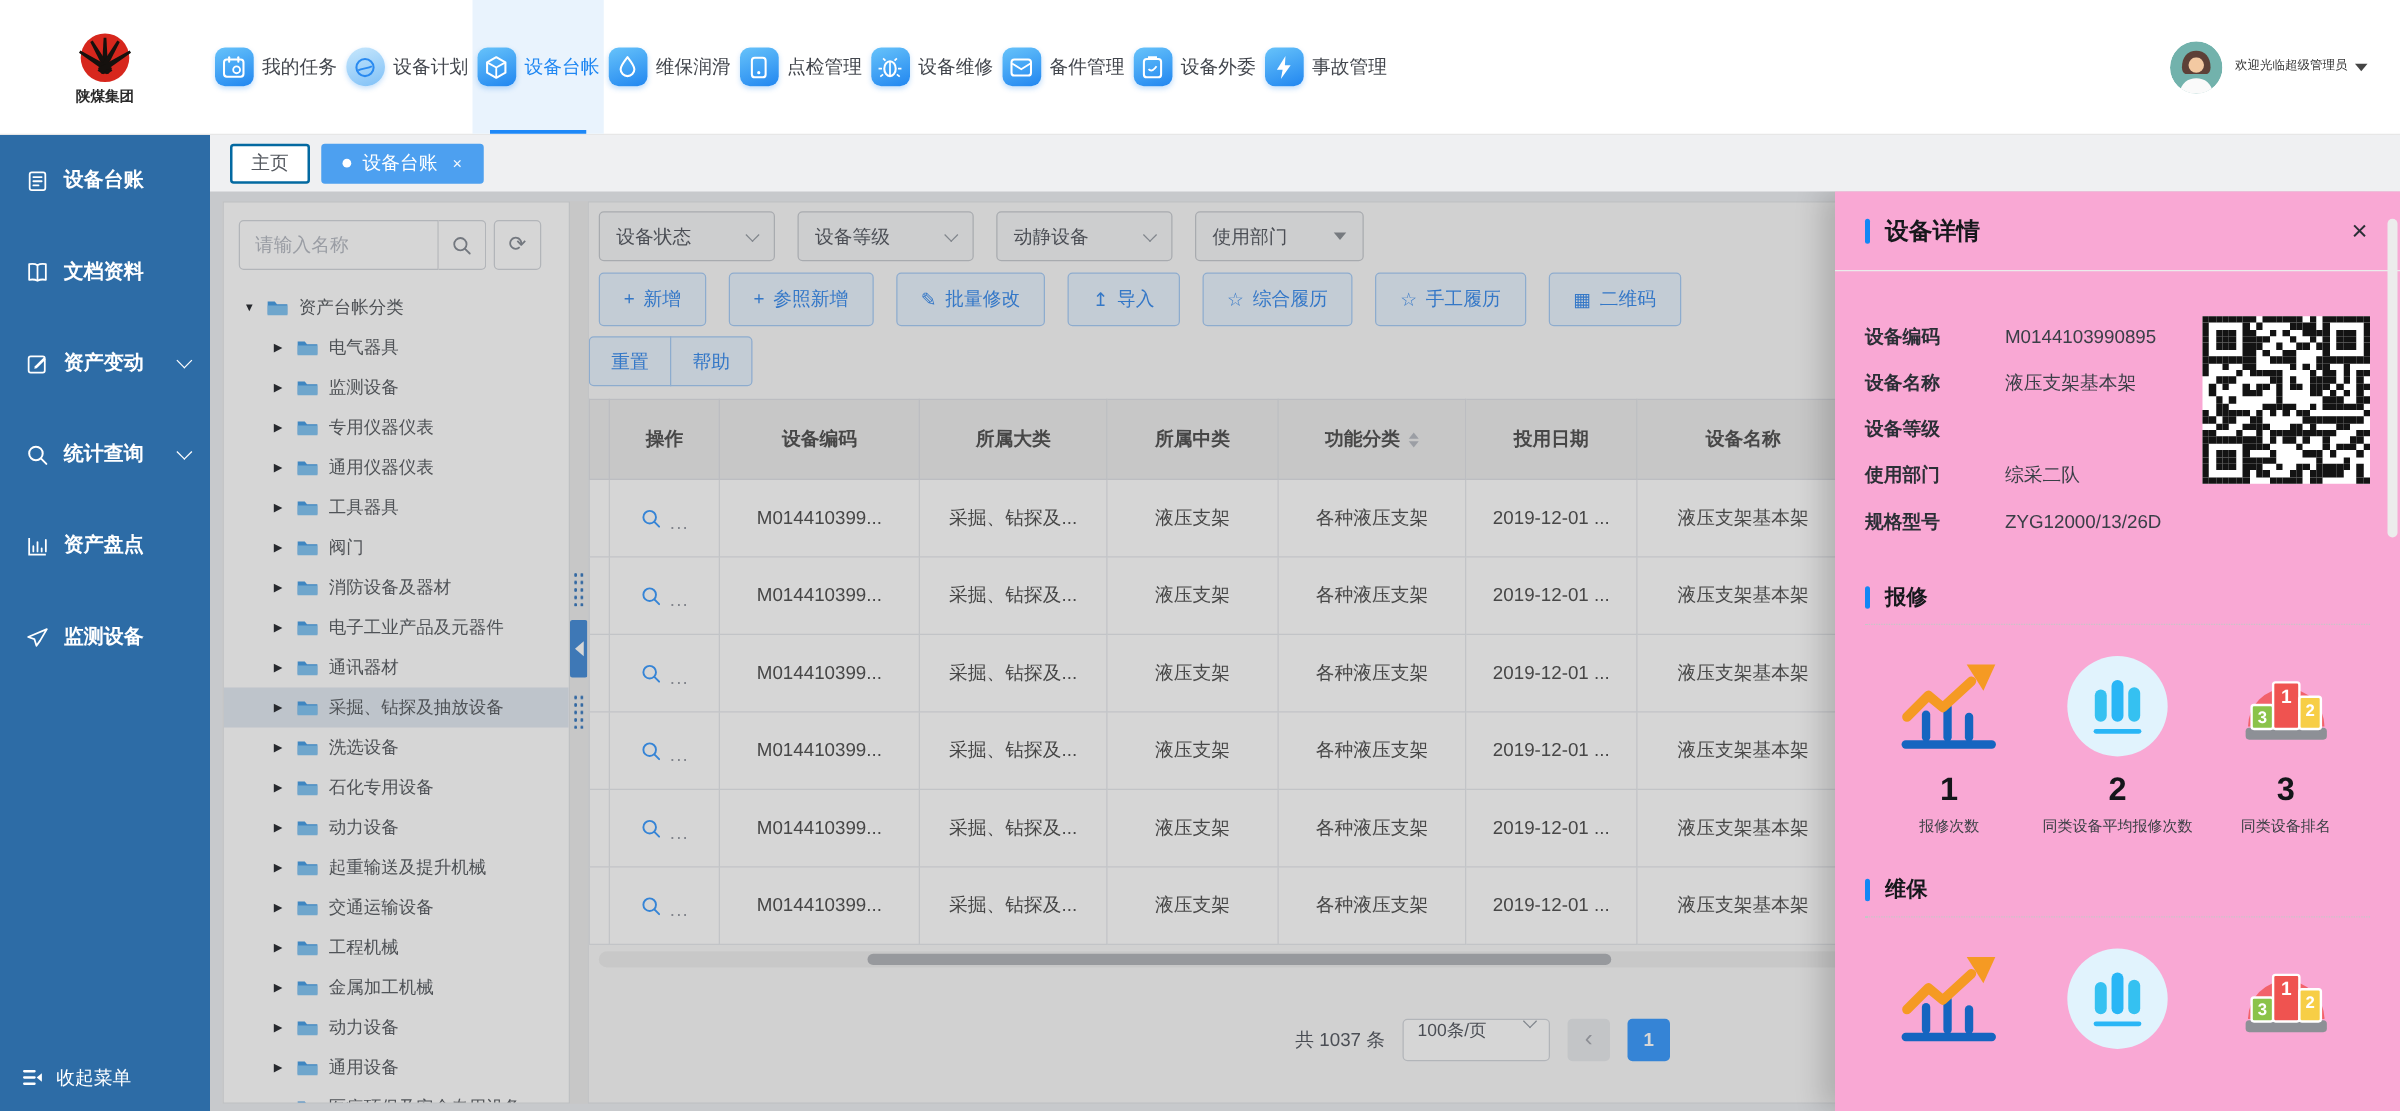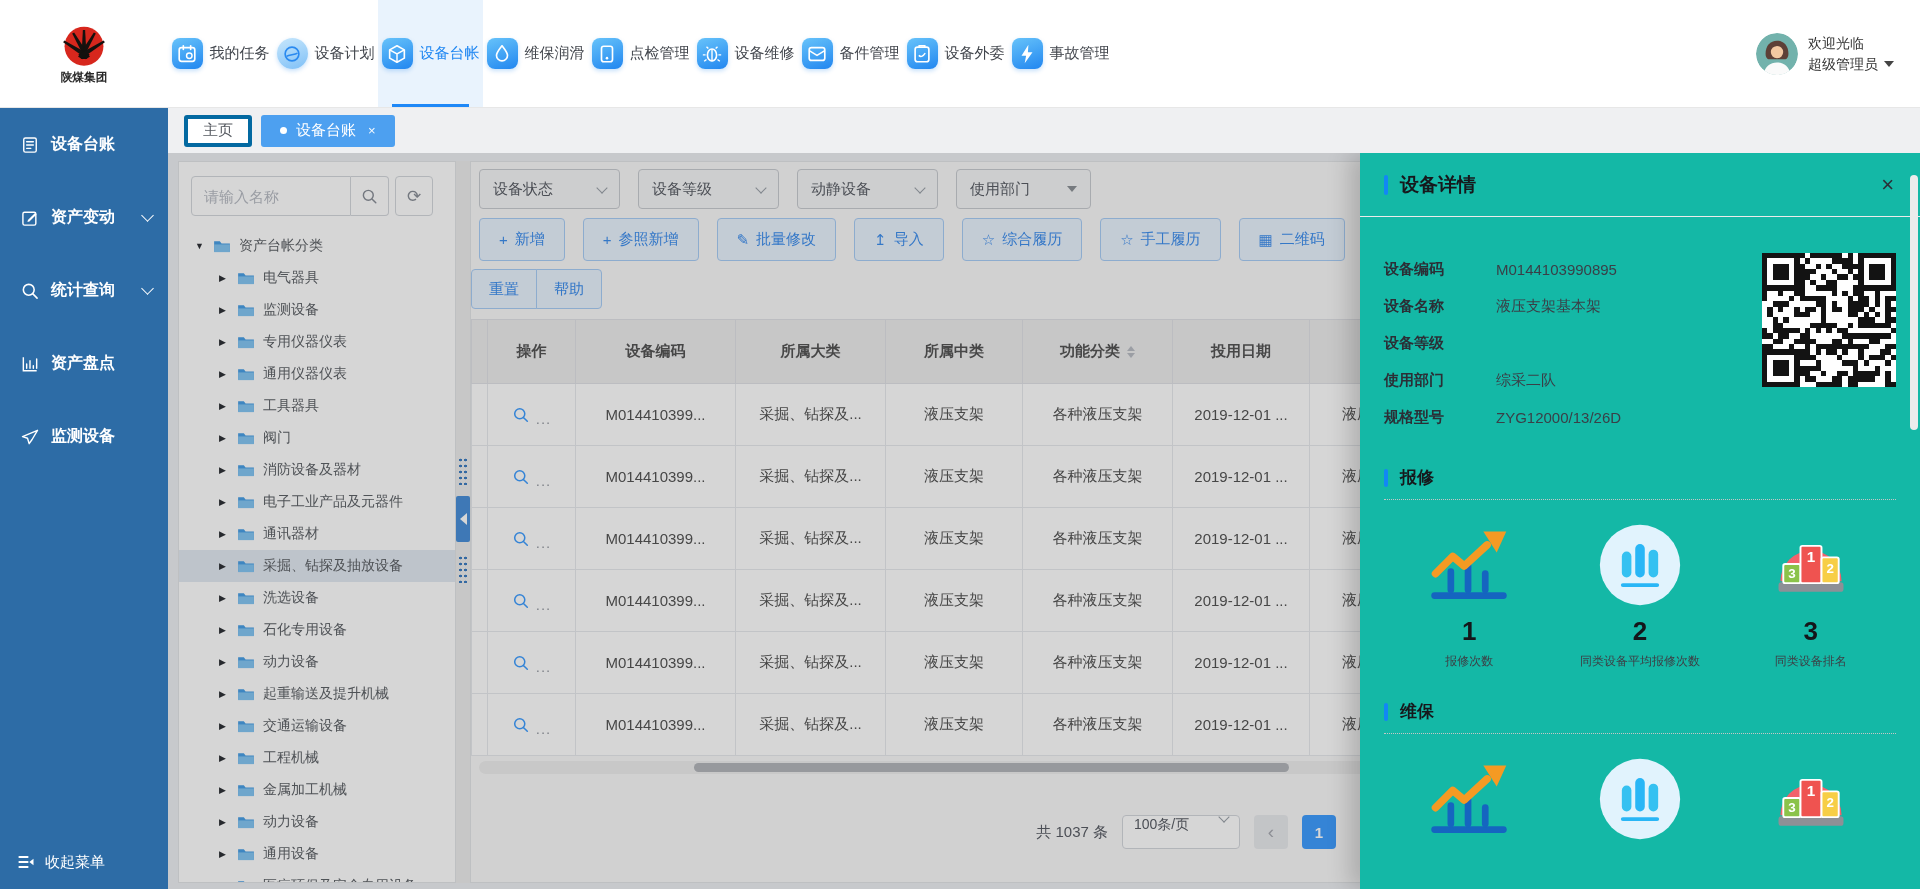--- a/index.html
+++ b/index.html
@@ -14,35 +14,35 @@
 .nav-item{width:105px;display:flex;align-items:center;justify-content:center;gap:7px;position:relative;cursor:pointer}
 .nav-item.active{background:#e9f3fd}
 .nav-item.active::after{content:"";position:absolute;bottom:0;left:14px;right:14px;height:3px;background:#1e88f7}
 .nav-ico{width:31px;height:31px;border-radius:8px;background:linear-gradient(160deg,#67c3fa,#2186f0);display:flex;align-items:center;justify-content:center;box-shadow:0 2px 4px rgba(33,134,240,.25)}
 .nav-ico svg{width:22px;height:22px}
 .nav-ico.round{border-radius:50%;background:linear-gradient(160deg,#c7e7fc,#7fc0f7)}
 .nav-label{font-size:15px;color:#42464d}
 .nav-item.active .nav-label{color:#1f87f2}
 .user{margin-left:auto;margin-right:26px;display:flex;align-items:center;gap:10px}
 .avatar{width:42px;height:42px;border-radius:50%;overflow:hidden;flex:0 0 auto}
-.user-texts{display:flex;flex-direction:column;line-height:1.45;font-size:14px;color:#333}
+.user-texts{display:flex;flex-direction:row;line-height:1.45;font-size:10px;color:#333}
 .user-role{display:flex;align-items:center;gap:6px}
 .tri-down{width:0;height:0;border-left:5px solid transparent;border-right:5px solid transparent;border-top:6px solid #444}
 
 
 .sidebar{position:absolute;left:0;top:108px;bottom:0;width:168px;background:#2d6ca6;z-index:20}
 .side-item{height:73px;display:flex;align-items:center;gap:11px;padding-left:20px;color:#fff;font-size:16px;font-weight:bold;cursor:pointer}
 .side-item svg{width:20px;height:20px;flex:0 0 auto}
 .side-chev{width:9px;height:9px;border-right:1.8px solid #fff;border-bottom:1.8px solid #fff;transform:rotate(45deg);margin-left:auto;margin-right:16px;margin-top:-4px}
 .collapse{position:absolute;left:0;right:0;bottom:0;height:54px;display:flex;align-items:center;gap:9px;padding-left:16px;color:#fff;font-size:15px;cursor:pointer}
 .collapse svg{width:20px;height:20px}
 
 
 .tabbar{position:absolute;left:168px;right:0;top:108px;height:45px;background:#eff0f2;display:flex;align-items:center;z-index:15}
-.tab{height:32px;padding:0 15px;background:#fff;border:4px solid #0369a1;border-radius:3px;margin-left:16px;display:flex;align-items:center;font-size:15px;color:#54585f;cursor:pointer}
+.tab{height:32px;padding:0 15px;background:#fff;border:2px solid #0369a1;border-radius:3px;margin-left:16px;display:flex;align-items:center;font-size:15px;color:#54585f;cursor:pointer}
 .tab.active{background:#4da0f0;border-color:#4da0f0;color:#fff;margin-left:9px;gap:9px}
 .tab .dot{width:7px;height:7px;border-radius:50%;background:#fff}
 .tab .tclose{font-size:13px;margin-left:3px;opacity:.95;cursor:pointer}
 
 
 .content{position:absolute;left:168px;right:0;top:153px;bottom:0;background:#eef0f3}
 .mask{position:absolute;inset:0;background:rgba(0,0,0,.16);z-index:5;pointer-events:none}
 
 
 .tree-panel{position:absolute;left:10px;top:8px;bottom:6px;width:278px;background:#fff;border:1px solid #e3e5e8;overflow:hidden;z-index:1}
@@ -93,21 +93,21 @@
 
 .hscroll{margin:5px 0 0 8px;width:1030px;height:13px;background:#efefef;border-radius:7px;position:relative}
 .hthumb{position:absolute;left:215px;top:2px;width:595px;height:9px;background:#b4b7bc;border-radius:5px;cursor:pointer}
 
 .pagination{display:flex;align-items:center;gap:14px;justify-content:flex-end;padding-right:583px;margin-top:41px;font-size:15px;color:#5a5e66}
 .page-select{width:118px;height:34px;border:1px solid #d5d8dd;border-radius:4px;background:#fff;display:flex;justify-content:space-between;padding:0 11px;font-size:14px;cursor:pointer}
 .page-prev{width:34px;height:34px;border-radius:4px;background:#e9ebee;color:#a8abb2;display:flex;align-items:center;justify-content:center;font-size:19px;cursor:pointer}
 .page-num{width:34px;height:34px;border-radius:4px;background:#409eff;color:#fff;font-weight:bold;display:flex;align-items:center;justify-content:center;font-size:15px;cursor:pointer}
 
 
-.drawer{position:absolute;top:0;right:0;bottom:0;width:560px;background:#14b8a6;z-index:6;box-shadow:-10px 0 22px rgba(0,0,0,.18);overflow:hidden}
+.drawer{position:absolute;top:0;right:0;bottom:0;width:452px;background:#f9a8d4;z-index:6;box-shadow:-10px 0 22px rgba(0,0,0,.18);overflow:hidden}
 .drawer-header{height:64px;display:flex;align-items:center;padding:0 26px 0 24px;border-bottom:1px solid #ebebeb}
 .vbar{width:4px;height:20px;background:#1287f5;border-radius:2px;margin-right:12px}
 .drawer-title{font-size:19px;font-weight:bold;color:#16181c}
 .drawer-close{margin-left:auto;font-size:22px;color:#2b2f36;cursor:pointer;line-height:1}
 .fields{position:relative;margin-top:34px;padding:0 24px}
 .field{display:flex;height:37px;align-items:center}
 .f-label{width:112px;font-weight:bold;color:#2b2f36;font-size:15px;flex:0 0 auto}
 .f-value{color:#3a3f47;font-size:15px}
 .qr{position:absolute;right:24px;top:2px;width:134px;height:134px;display:grid;grid-template-columns:repeat(25,1fr);grid-auto-rows:1fr;background:#fff}
 .qr .b{background:#131313}
@@ -250,20 +250,29 @@
   <div class="sidebar">
     <div id="side-items">
         <div class="side-item">
           <span style="display: flex;">
             <svg viewBox="0 0 24 24">
               <rect x="4.5" y="3.5" width="15" height="17" rx="2" fill="none" stroke="#fff" stroke-width="1.7"></rect>
               <path d="M8 8h8M8 12h8M8 16h5" stroke="#fff" stroke-width="1.7" stroke-linecap="round"></path>
             </svg>
           </span>
           <span>设备台账</span>
+        </div>
+        <div class="side-item">
+          <span style="display: flex;">
+            <svg viewBox="0 0 24 24">
+              <path d="M12 5c-2-1.3-5-1.5-8-1v15c3-.5 6-.3 8 1 2-1.3 5-1.5 8-1V4c-3-.5-6-.3-8 1z" fill="none" stroke="#fff" stroke-width="1.7" stroke-linejoin="round"></path>
+              <path d="M12 5v15" stroke="#fff" stroke-width="1.7"></path>
+            </svg>
+          </span>
+          <span>文档资料</span>
         </div>
         <div class="side-item">
           <span style="display: flex;">
             <svg viewBox="0 0 24 24">
               <rect x="3.5" y="5" width="15.5" height="15.5" rx="2" fill="none" stroke="#fff" stroke-width="1.7"></rect>
               <path d="M9.5 14.5L18 6l1.8 1.8-8.5 8.5-2.4.6z" fill="#fff"></path>
             </svg>
           </span>
           <span>资产变动</span>
           <span class="side-chev"></span>

